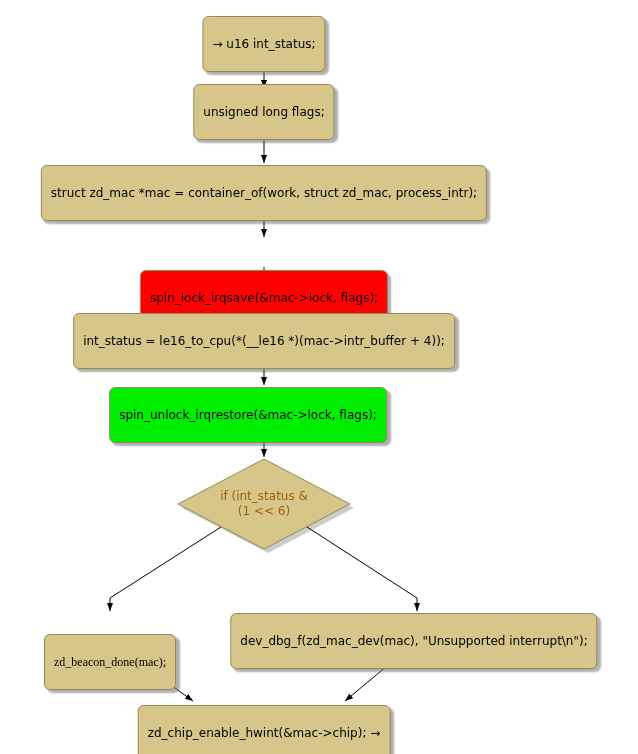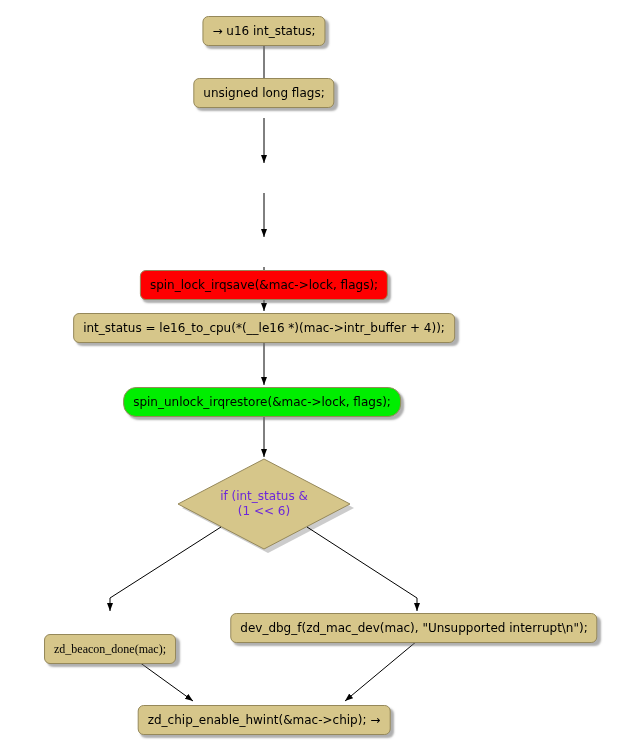--- a/index.html
+++ b/index.html
@@ -15,41 +15,41 @@
     position: absolute;
     left: 0; top: 0;
     width: 638px; height: 754px;
   }
   .node {
     position: absolute;
     transform: translateX(-50%);
     background: #d6c68a;
     border: 1px solid #95885a;
     border-radius: 6px;
-    padding: 6px 9px;
+    padding: 19px 9px;
     font-size: 12px;
     line-height: 16px;
     color: #000000;
     white-space: nowrap;
     box-shadow: 3px 3px 2px rgba(110,110,110,0.55);
     text-align: center;
   }
   .node.red   { background: #ff0000; border-color: #95885a; margin-top: 31px; }
   .node.green { background: #00ee00; border-color: #95885a; }
   .diamond-label {
     position: absolute;
     left: 178px; top: 459px;
     width: 172px; height: 90px;
     display: flex;
     flex-direction: column;
     align-items: center;
     justify-content: center;
     font-size: 12px;
     line-height: 15px;
-    color: #6d28d9;
+    color: #a16207;
     text-align: left;
   }
 </style>
 </head>
 <body>
 
 <div class="canvas">
 
   <svg class="connectors" width="638" height="754" viewBox="0 0 638 754">
     <defs>
@@ -70,28 +70,29 @@
 
     <polyline points="221,527 110,598 110,611" fill="none" stroke="#000" stroke-width="1" marker-end="url(#arrow)"></polyline>
     <polyline points="307,527 417,598 417,611" fill="none" stroke="#000" stroke-width="1" marker-end="url(#arrow)"></polyline>
 
     <line x1="110" y1="641" x2="193" y2="701" stroke="#000" stroke-width="1" marker-end="url(#arrow)"></line>
     <line x1="417" y1="641" x2="345" y2="701" stroke="#000" stroke-width="1" marker-end="url(#arrow)"></line>
   </svg>
 
   <div class="node" style="left:264px; top:16px;">→ u16 int_status;</div>
 
-  <div class="node" style="left:264px; top:78px;">unsigned long flags;</div>
+  <div class="node" style="left:264px; top:84px;">unsigned long flags;</div>
 
+  <div class="node" style="left:264px; top:165px;">struct zd_mac *mac = container_of(work, struct zd_mac, process_intr);</div>
 
   <div class="node red" style="left:264px; top:239px;">spin_lock_irqsave(&amp;mac-&gt;lock, flags);</div>
 
   <div class="node" style="left:264px; top:313px;">int_status = le16_to_cpu(*(__le16 *)(mac-&gt;intr_buffer + 4));</div>
 
-  <div class="node green" style="left:262px; top:387px;border-radius:13px;">spin_unlock_irqrestore(&amp;mac-&gt;lock, flags);</div>
+  <div class="node green" style="left:248px; top:387px;">spin_unlock_irqrestore(&amp;mac-&gt;lock, flags);</div>
 
   <div class="diamond-label">
     <span>if (int_status &amp;</span>
     <span>(1 &lt;&lt; 6)</span>
   </div>
 
   <div class="node" style="left:110px; top:634px;font-family:Liberation Serif, serif;">zd_beacon_done(mac);</div>
 
   <div class="node" style="left:414px; top:613px;">dev_dbg_f(zd_mac_dev(mac), "Unsupported interrupt\n");</div>
 

